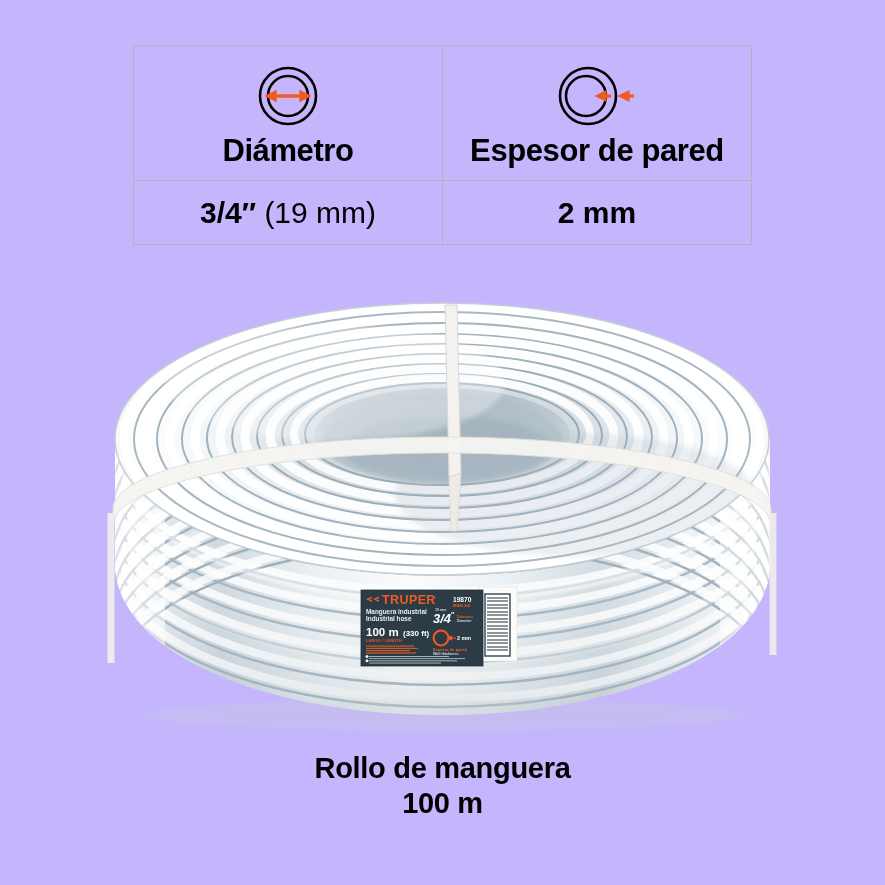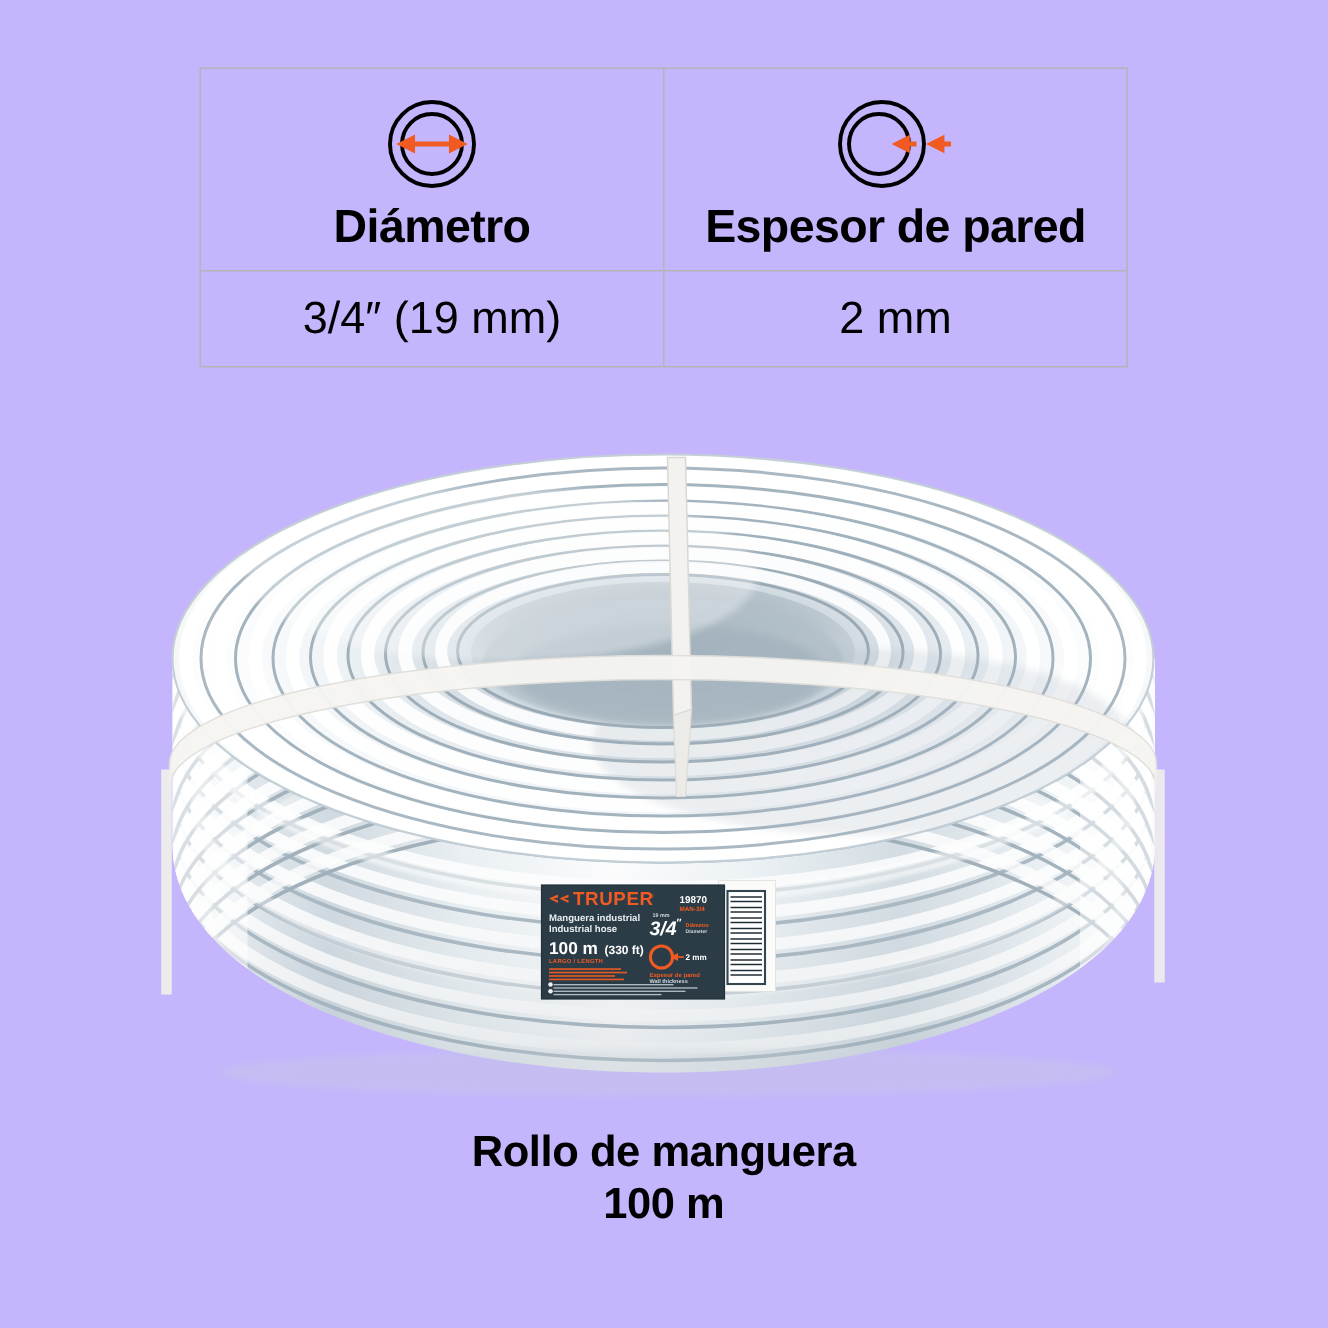--- a/index.html
+++ b/index.html
@@ -74,21 +74,21 @@
     margin-top: 8px;
     white-space: nowrap;
     font-family: "Liberation Sans", sans-serif;
   }
   .spec-value {
     font-size: 30px;
     line-height: 1;
     white-space: nowrap;
     font-family: "Liberation Sans", sans-serif;
   }
-  .spec-value .strong { font-weight: 400; }
+  .spec-value .strong { font-weight: 700; }
   .spec-value .light  { font-weight: 400; }
 
   
   .photo {
     position: absolute;
     left: 105px;
     top: 258px;
     width: 675px;
     height: 478px;
   }

